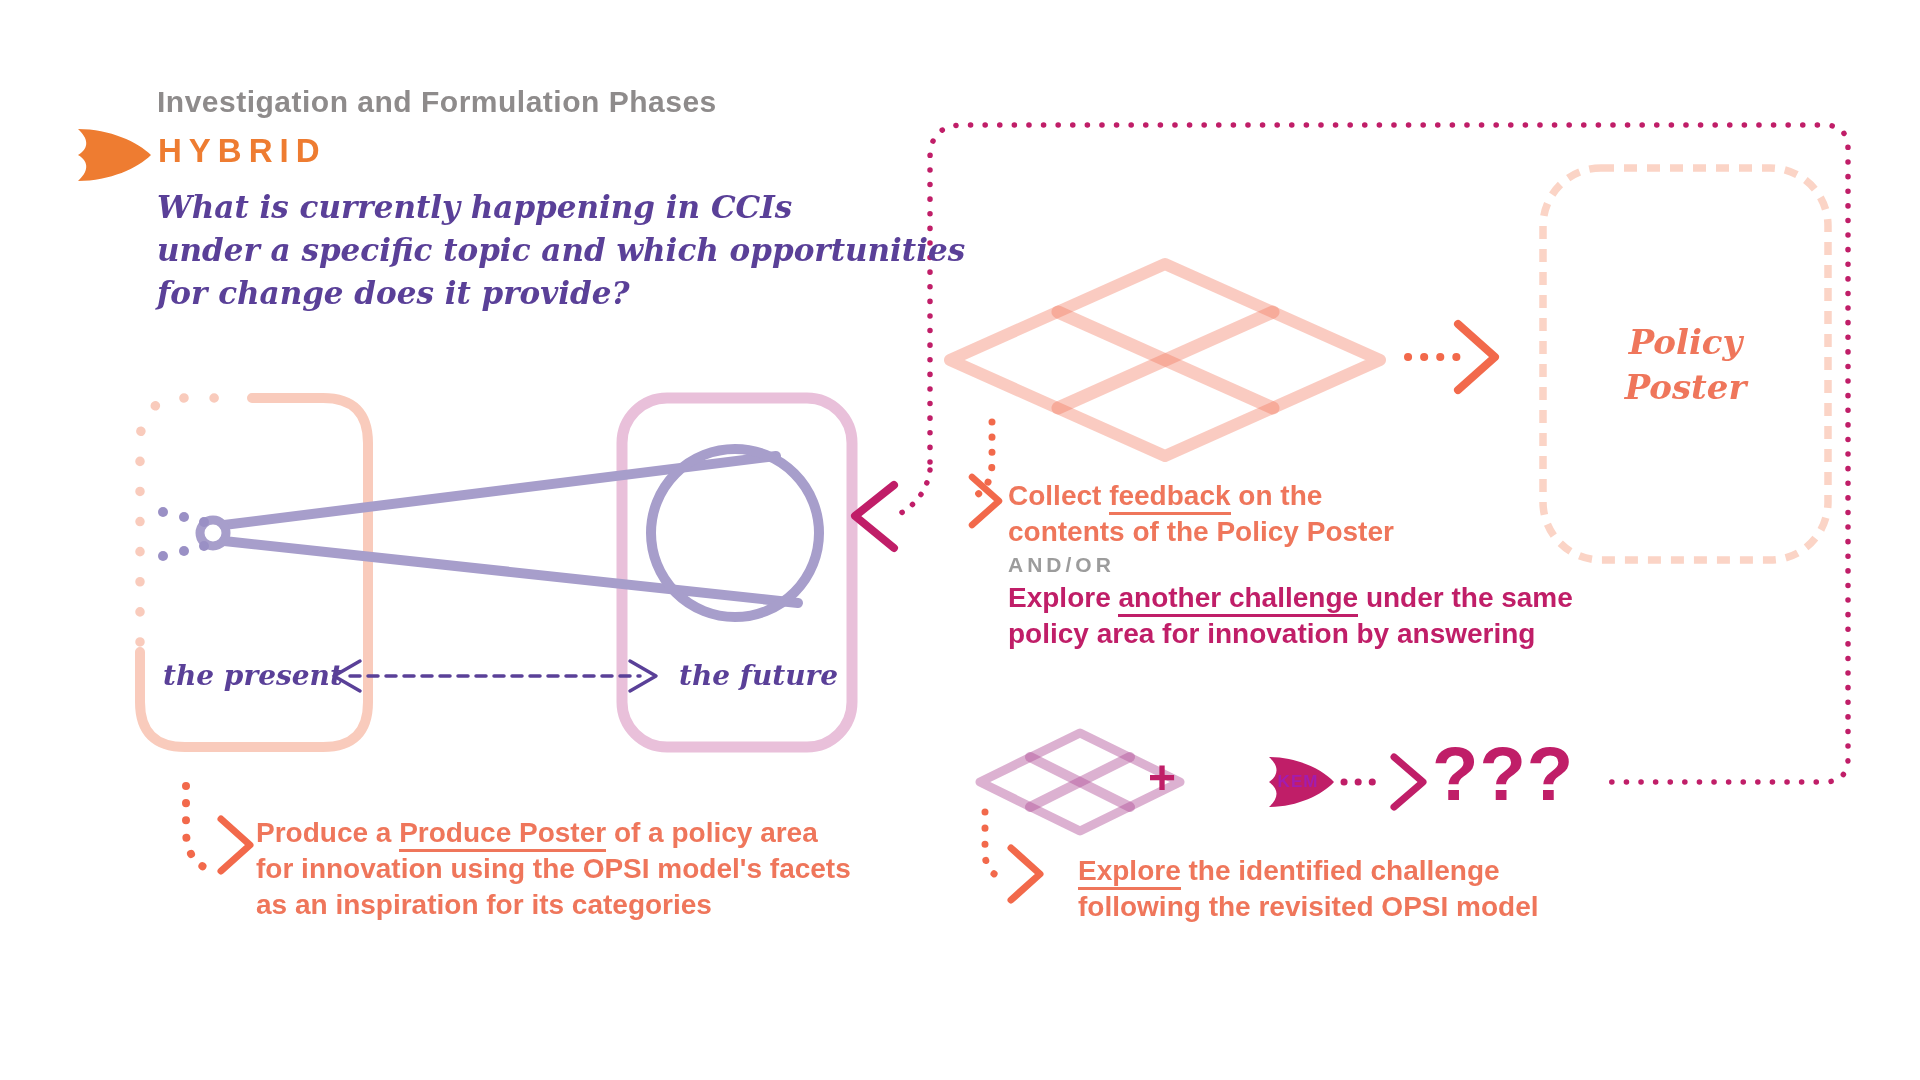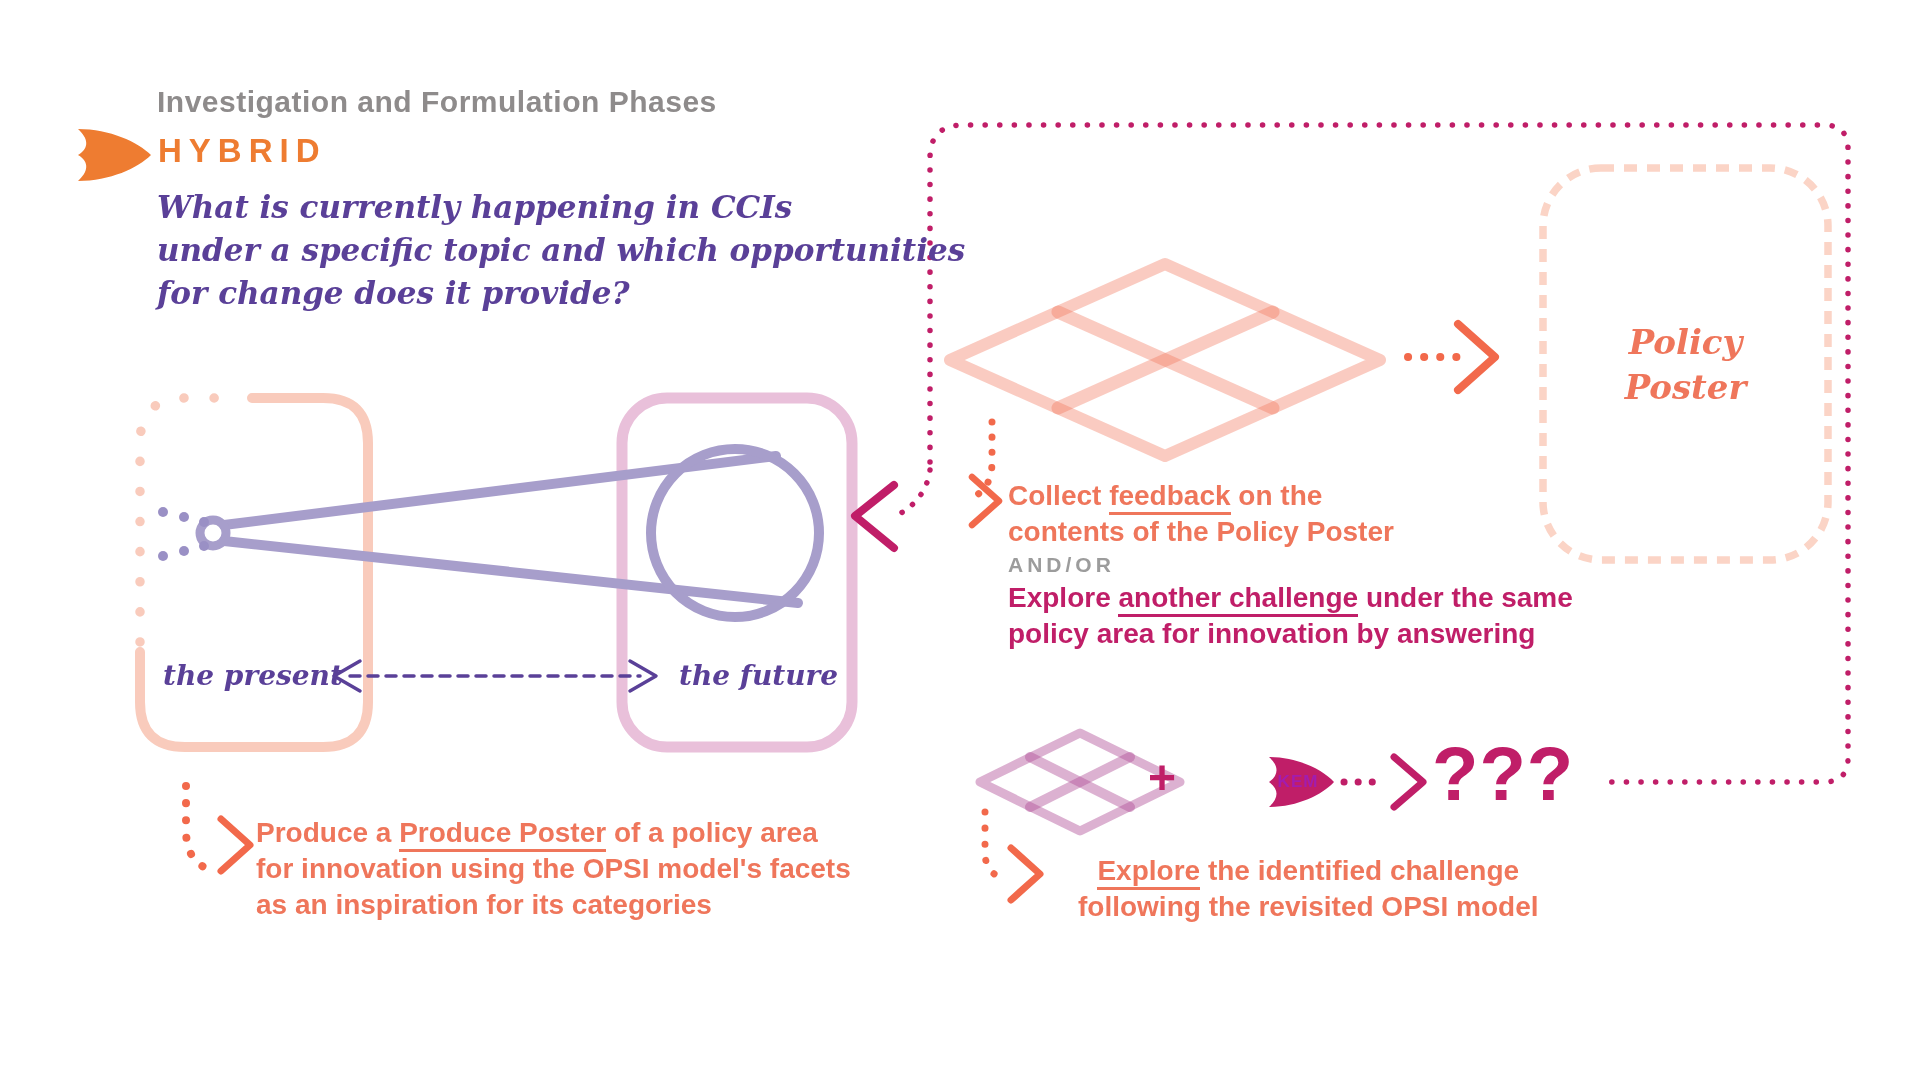--- a/index.html
+++ b/index.html
@@ -14,21 +14,21 @@
   .tl-label{font-family:"DejaVu Serif",serif;font-style:italic;font-weight:700;font-size:28px;color:#5a4098;top:659px;}
   .present-label{left:163px;}
   .future-label{left:679px;}
   .note{font-size:28px;font-weight:bold;line-height:36px;}
   .coral{color:#ef765b;}
   .magenta{color:#c01e68;}
   .produce-note{left:256px;top:815px;}
   .collect-note{left:1008px;top:478px;}
   .andor{font-size:21px;font-weight:bold;color:#9c9c9c;letter-spacing:4px;line-height:30px;}
   .identify-note{line-height:36px;}
-  .explore-note{left:1078px;top:853px;text-align:center;}
+  .explore-note{left:1078px;top:853px;}
   .pp-label{left:1543px;top:320px;width:285px;text-align:center;font-family:"DejaVu Serif",serif;
             font-style:italic;font-weight:700;font-size:34px;line-height:45px;color:#ef765b;}
   .plus{left:1138px;top:750px;width:48px;text-align:center;font-size:48px;font-weight:bold;color:#c01e68;}
   .kem-label{left:1267px;top:772px;width:62px;text-align:center;font-size:17px;font-weight:bold;
              color:#a21caf;letter-spacing:1px;}
   .qqq{left:1432px;top:730px;font-size:76px;font-weight:800;color:#c01e68;letter-spacing:1px;}
   .u{border-bottom:3px solid currentColor;padding-bottom:1px;}
 </style>
 </head>
 <body>

